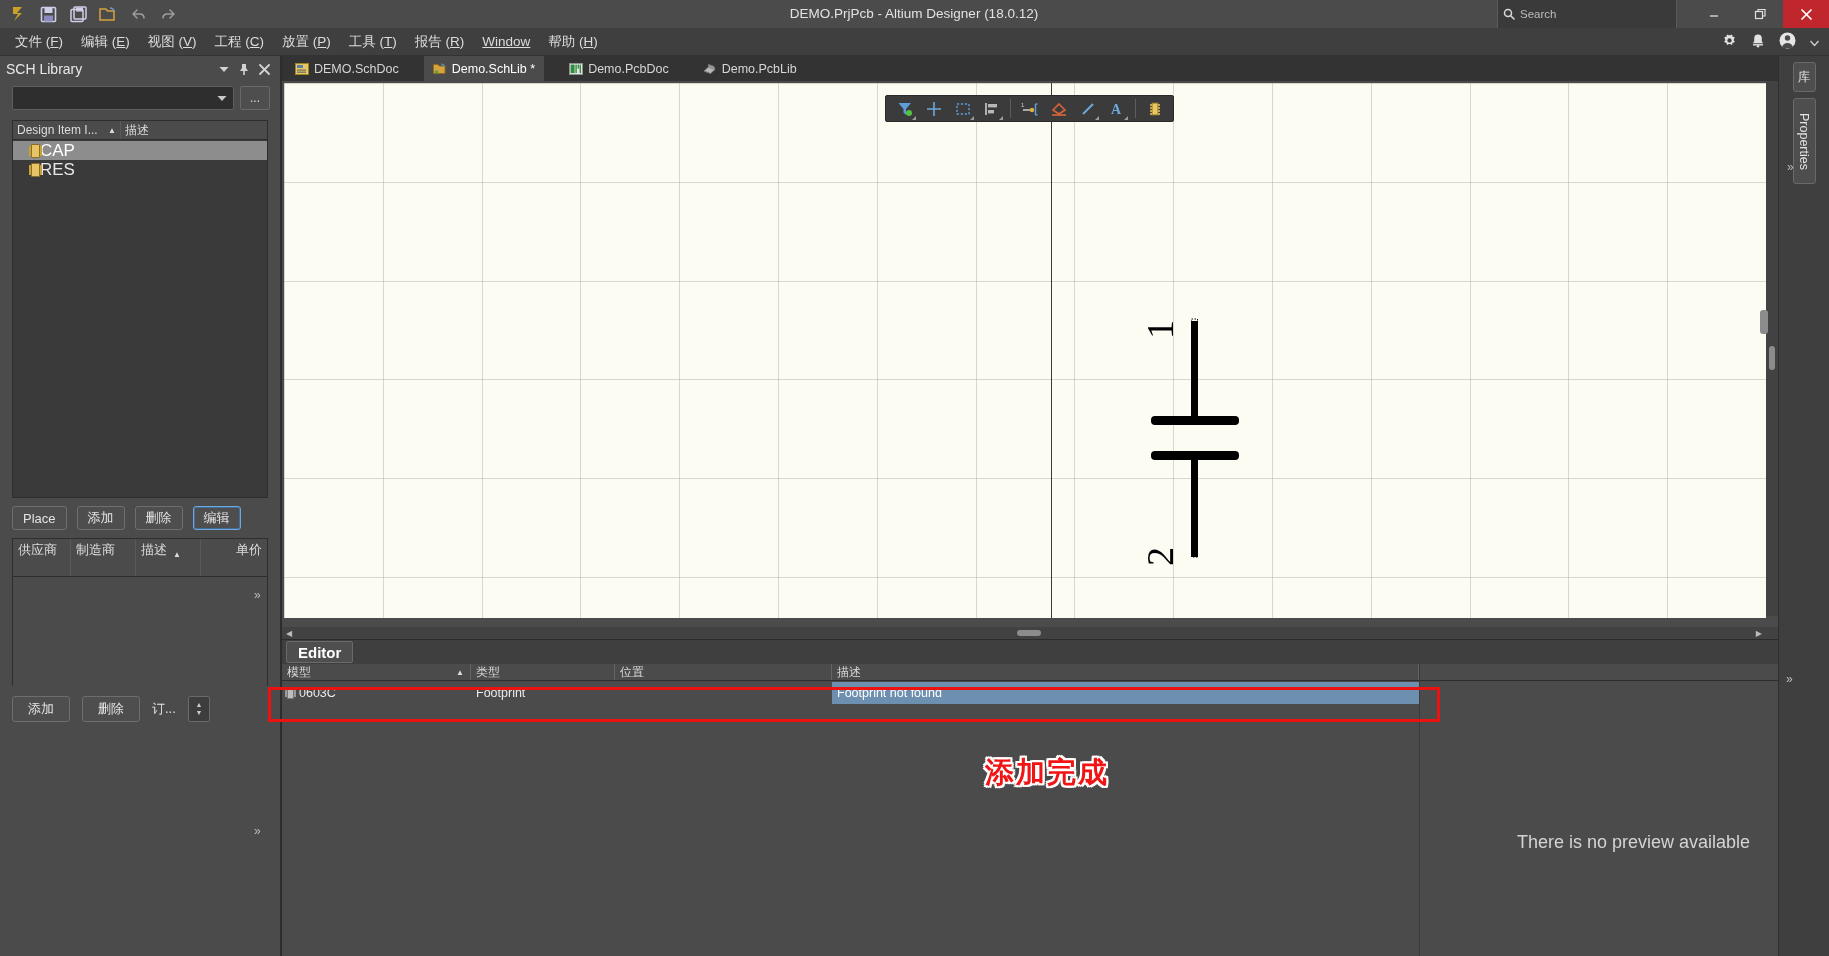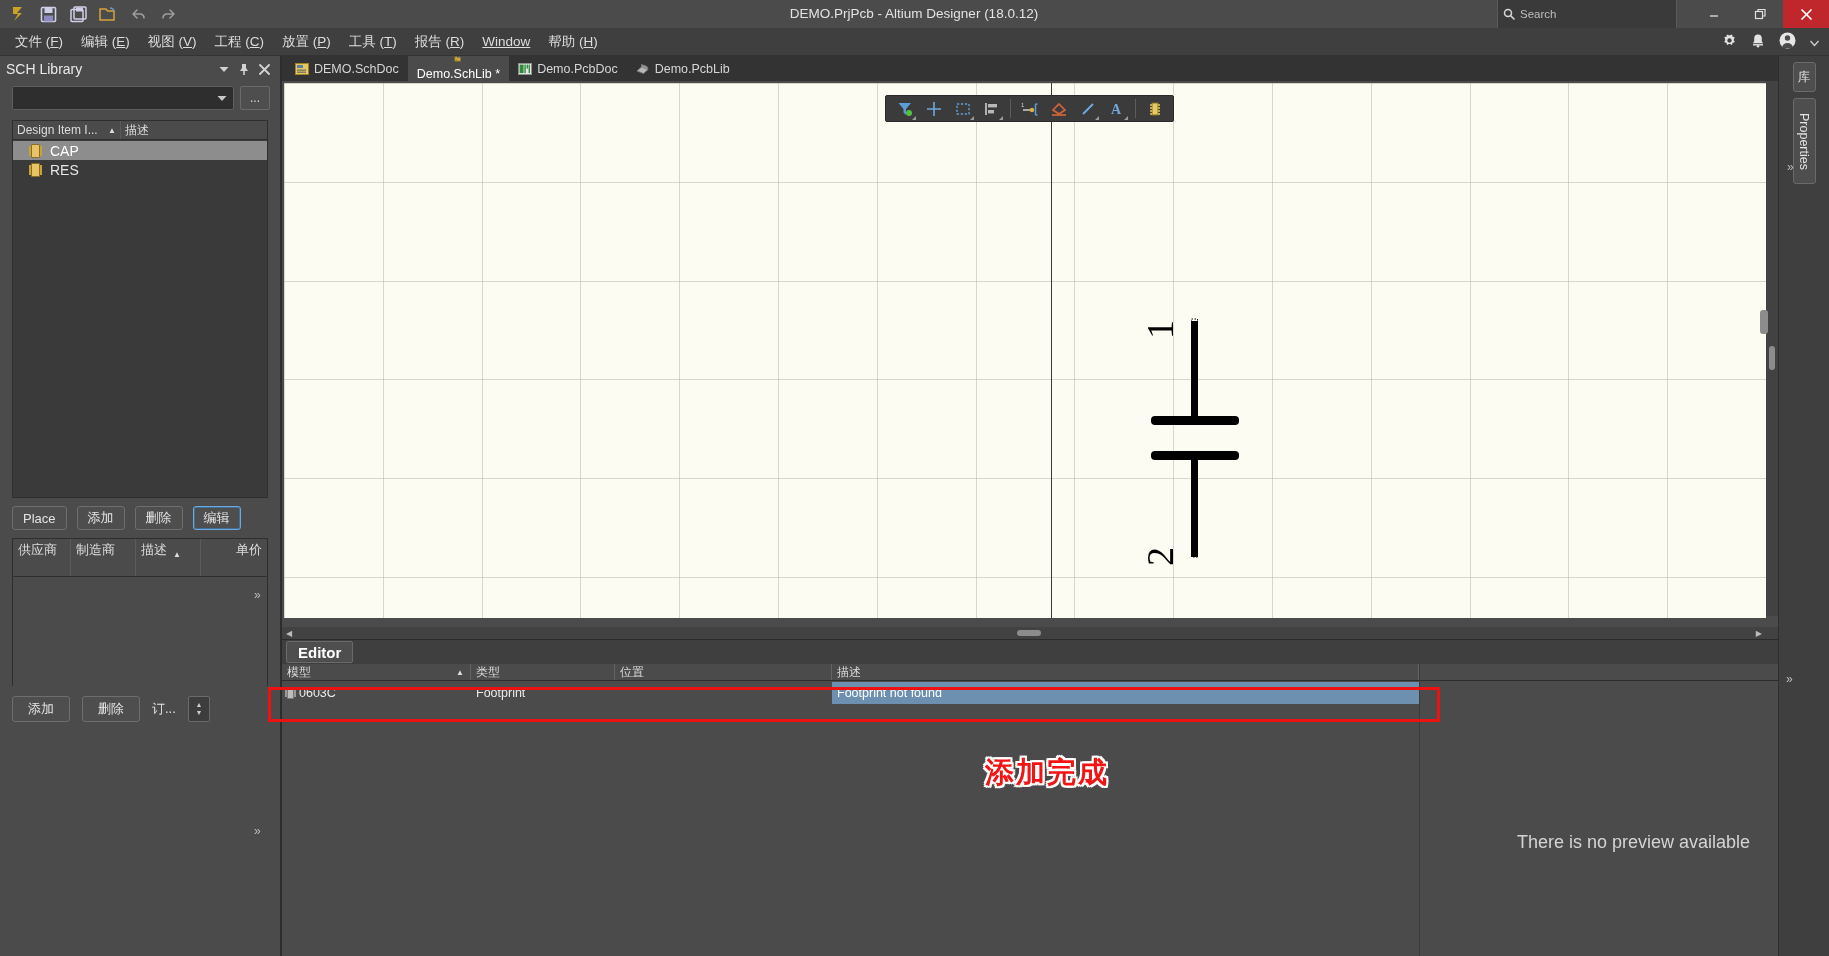--- a/index.html
+++ b/index.html
@@ -67,21 +67,21 @@
   .tree-wrap{margin:4px 12px 0 12px;border:1px solid #2e2e2e;background:#3a3a3a;height:378px;}
   .tree-head{display:flex;height:19px;background:#4b4b4b;border-bottom:1px solid #2e2e2e;}
   .tree-col{
     font-size:12px;color:#dcdcdc;padding:1px 4px;display:flex;align-items:center;
     border-right:1px solid #5a5a5a;position:relative;
   }
   .tree-col.c1{width:108px;}
   .tree-col.c2{flex:1;border-right:none;}
   .sort-caret{margin-left:auto;font-size:8px;color:#ddd;}
   .tree-body{background:#3a3a3a;padding-top:1px;}
-  .tree-row{height:19px;display:flex;align-items:center;padding-left:18px;gap:10px;font-size:14px;color:#e6e6e6;}
+  .tree-row{height:19px;display:flex;align-items:center;padding-left:18px;gap:0;font-size:17px;color:#e6e6e6;}
   .tree-row.sel{background:#8d8d8d;color:#fff;}
   .chip{width:9px;height:14px;background:#e8c468;border:1px solid #8a6f20;border-radius:1px;position:relative;}
   .chip:before,.chip:after{
     content:"";position:absolute;top:1px;bottom:1px;width:2px;background:#c9a23a;
   }
   .chip:before{left:-3px;}
   .chip:after{right:-3px;}
 
   .btnrow{display:flex;gap:10px;padding:8px 12px 6px 12px;}
   .btn{
@@ -103,27 +103,27 @@
   .btnrow2{display:flex;gap:12px;align-items:center;padding:10px 12px 0 12px;}
   .spin{
     width:22px;height:26px;background:#3d3d3d;border:1px solid #6a6a6a;border-radius:2px;
     display:flex;flex-direction:column;align-items:center;justify-content:center;gap:2px;
   }
   .spin span{font-size:7px;color:#ccc;line-height:6px;}
 
   
   .tabbar{
     position:absolute;left:282px;top:56px;width:1496px;height:25px;background:#333333;
-    display:flex;align-items:flex-end;padding-left:4px;
+    display:flex;align-items:flex-end;padding-left:4px;gap:16px;
   }
   .doctab{
     height:25px;display:flex;align-items:center;gap:5px;padding:0 9px;font-size:12.5px;
     color:#d6d6d6;white-space:nowrap;
   }
-  .doctab.active{background:#4b4b4b;color:#ffffff;flex-direction:column;}
+  .doctab.active{background:#4b4b4b;color:#ffffff;}
   .tabicon{width:14px;height:12px;display:block;}
 
   
   .canvasarea{
     position:absolute;left:282px;top:81px;width:1496px;height:554px;background:#4b4b4b;
   }
   .sheet{
     position:absolute;left:2px;top:2px;width:1482px;height:535px;background:#fdfcf3;
     overflow:hidden;
   }

